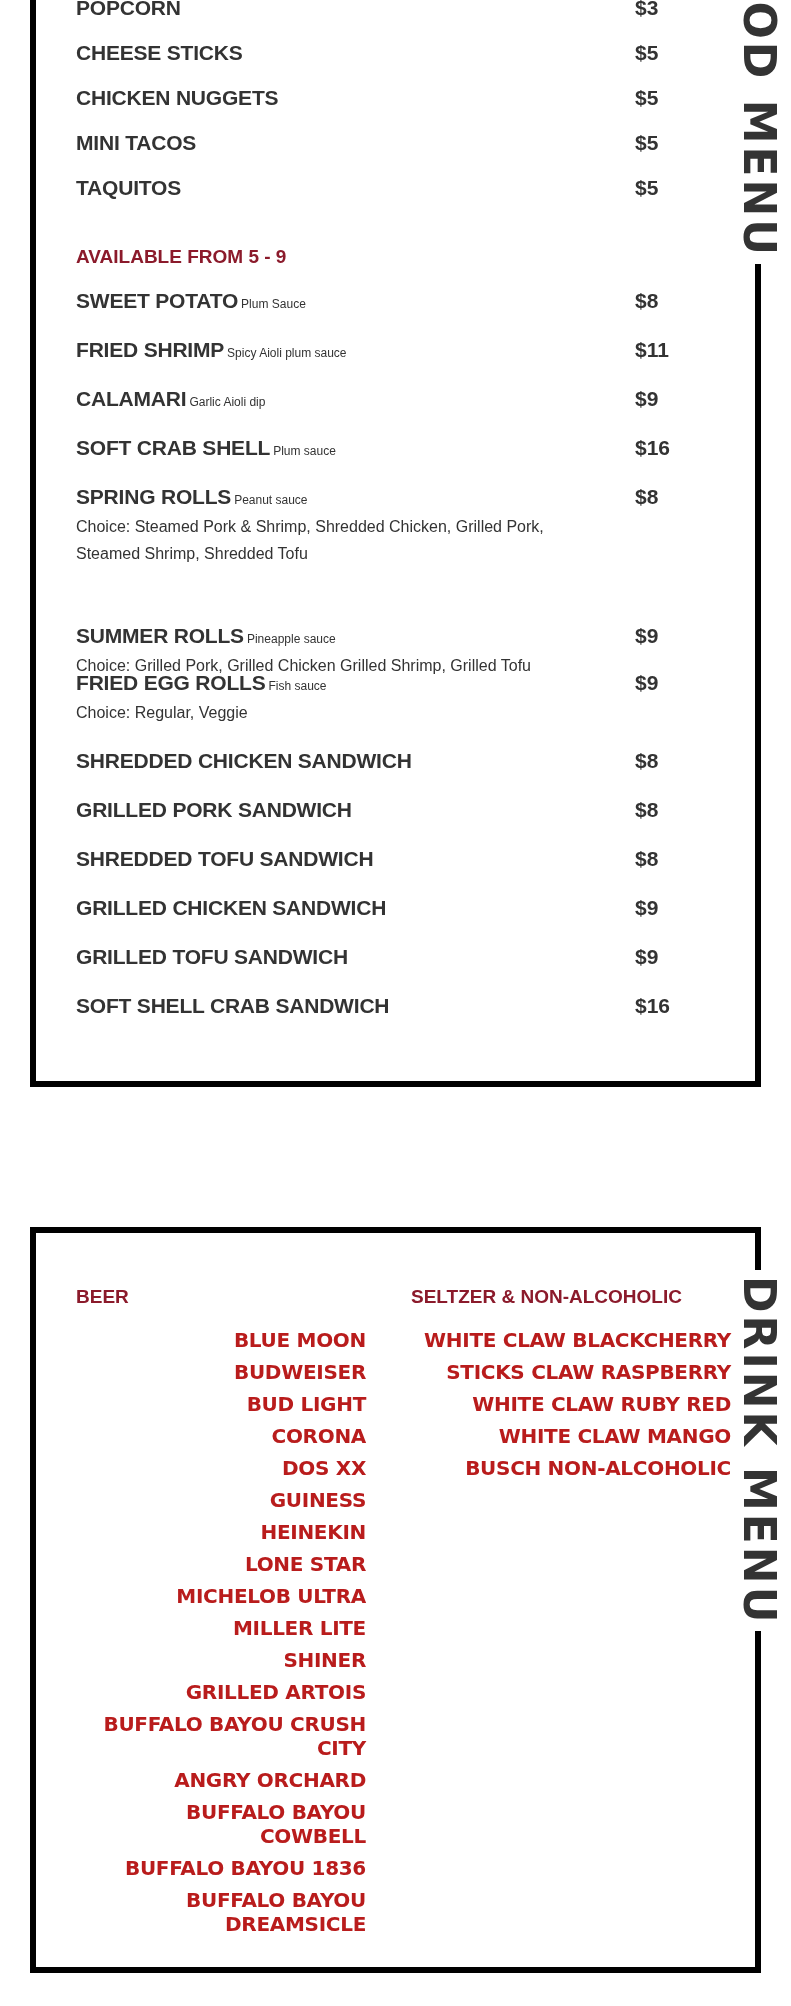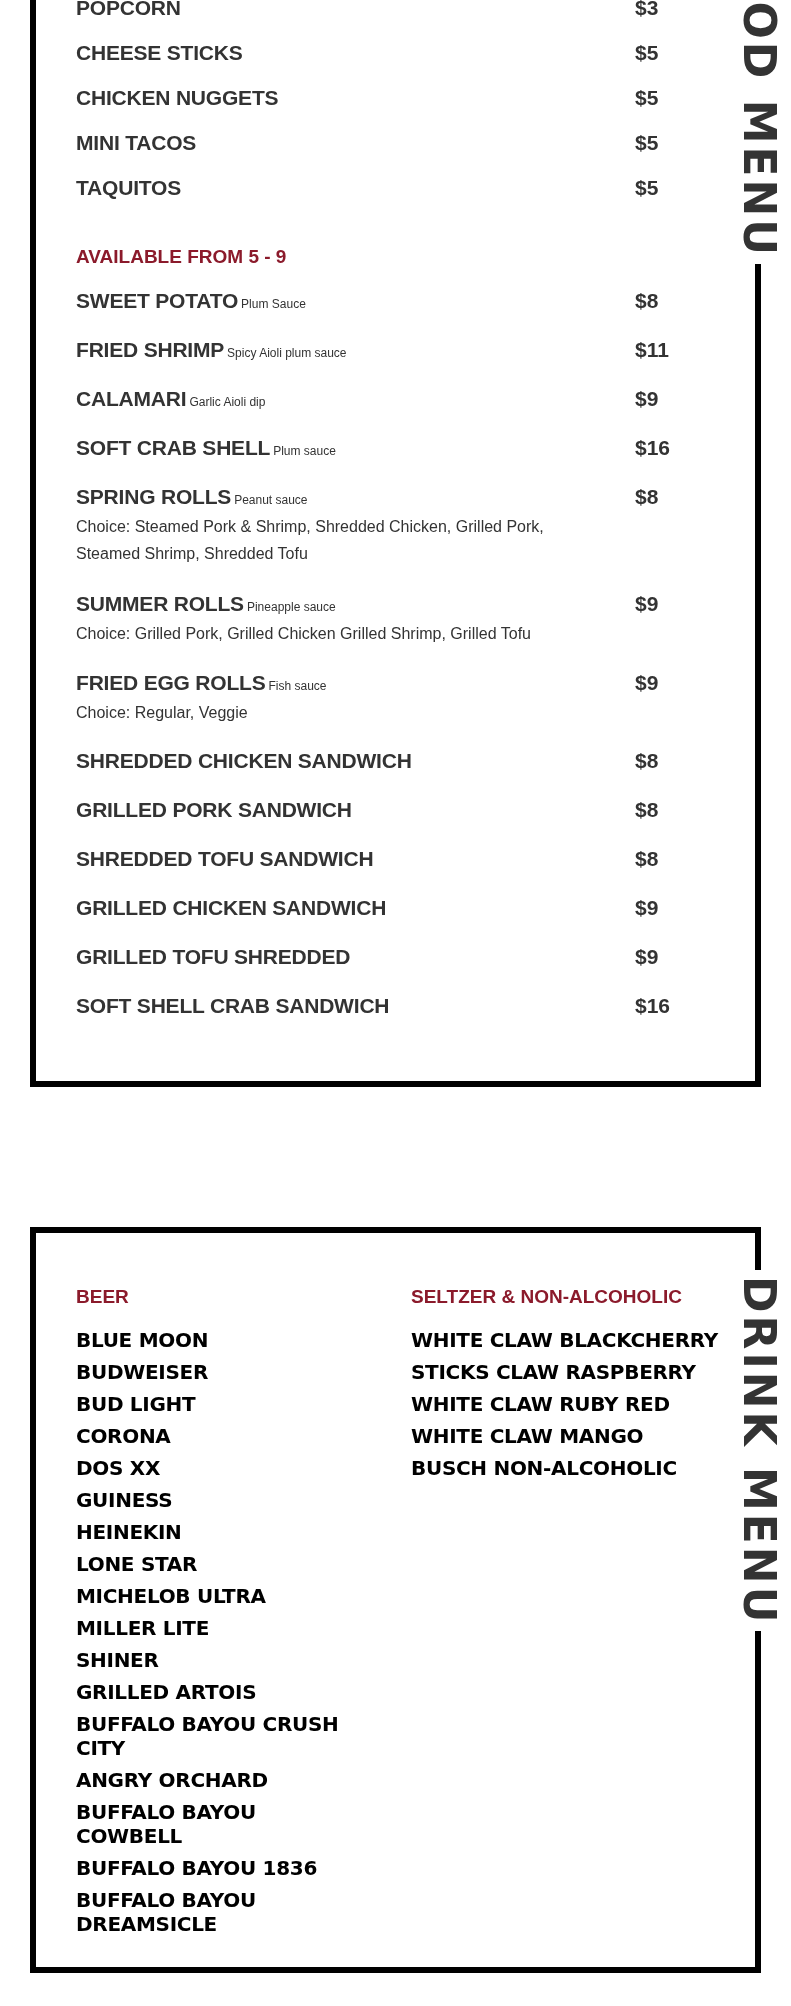--- a/index.html
+++ b/index.html
@@ -43,22 +43,22 @@
 
   .section-heading {
     position: absolute; font-weight: bold; font-size: 19px; color: #8b1a2b;
   }
 
   .drink-col { position: absolute; top: 1286px; }
   .drink-col .section-heading { position: static; margin-bottom: 20px; }
   .drink-col ul { list-style: none; margin: 0; padding: 0; }
   .drink-col li {
     font-family: "DejaVu Sans", sans-serif;
-    font-weight: bold; font-size: 20px; color: #000000; line-height: 24px;
-    margin-bottom: 8px; letter-spacing: -0.3px;
+    font-weight: bold; font-size: 20px; color: #b91c1c; line-height: 24px;
+    margin-bottom: 8px; letter-spacing: -0.3px; text-align: right;
   }
   #beer-col { left: 76px; width: 290px; }
   #seltzer-col { left: 411px; width: 320px; }
 </style>
 </head>
 <body>
 
 <div id="food-frame" class="frame"></div>
 <div id="food-label" class="vlabel">FOOD MENU</div>
 
@@ -101,21 +101,21 @@
   </div>
   <div class="row" style="top:436px">
     <span class="name">SOFT CRAB SHELL</span><span class="sauce">Plum sauce</span>
     <span class="price">$16</span>
   </div>
   <div class="row" style="top:485px">
     <span class="name">SPRING ROLLS</span><span class="sauce">Peanut sauce</span>
     <span class="price">$8</span>
     <div class="choice">Choice: Steamed Pork &amp; Shrimp, Shredded Chicken, Grilled Pork, Steamed Shrimp, Shredded Tofu</div>
   </div>
-  <div class="row" style="top:592px">
+  <div class="row" style="top:624px">
     <span class="name">SUMMER ROLLS</span><span class="sauce">Pineapple sauce</span>
     <span class="price">$9</span>
     <div class="choice">Choice: Grilled Pork, Grilled Chicken Grilled Shrimp, Grilled Tofu</div>
   </div>
   <div class="row" style="top:671px">
     <span class="name">FRIED EGG ROLLS</span><span class="sauce">Fish sauce</span>
     <span class="price">$9</span>
     <div class="choice">Choice: Regular, Veggie</div>
   </div>
   <div class="row" style="top:749px">
@@ -128,21 +128,21 @@
   </div>
   <div class="row" style="top:847px">
     <span class="name">SHREDDED TOFU SANDWICH</span>
     <span class="price">$8</span>
   </div>
   <div class="row" style="top:896px">
     <span class="name">GRILLED CHICKEN SANDWICH</span>
     <span class="price">$9</span>
   </div>
   <div class="row" style="top:945px">
-    <span class="name">GRILLED TOFU SHREDDED</span>
+    <span class="name">GRILLED TOFU SANDWICH</span>
     <span class="price">$9</span>
   </div>
   <div class="row" style="top:994px">
     <span class="name">SOFT SHELL CRAB SANDWICH</span>
     <span class="price">$16</span>
   </div>
 </div>
 
 <div id="drink-frame" class="frame"></div>
 <div id="drink-label" class="vlabel">DRINK MENU</div>

